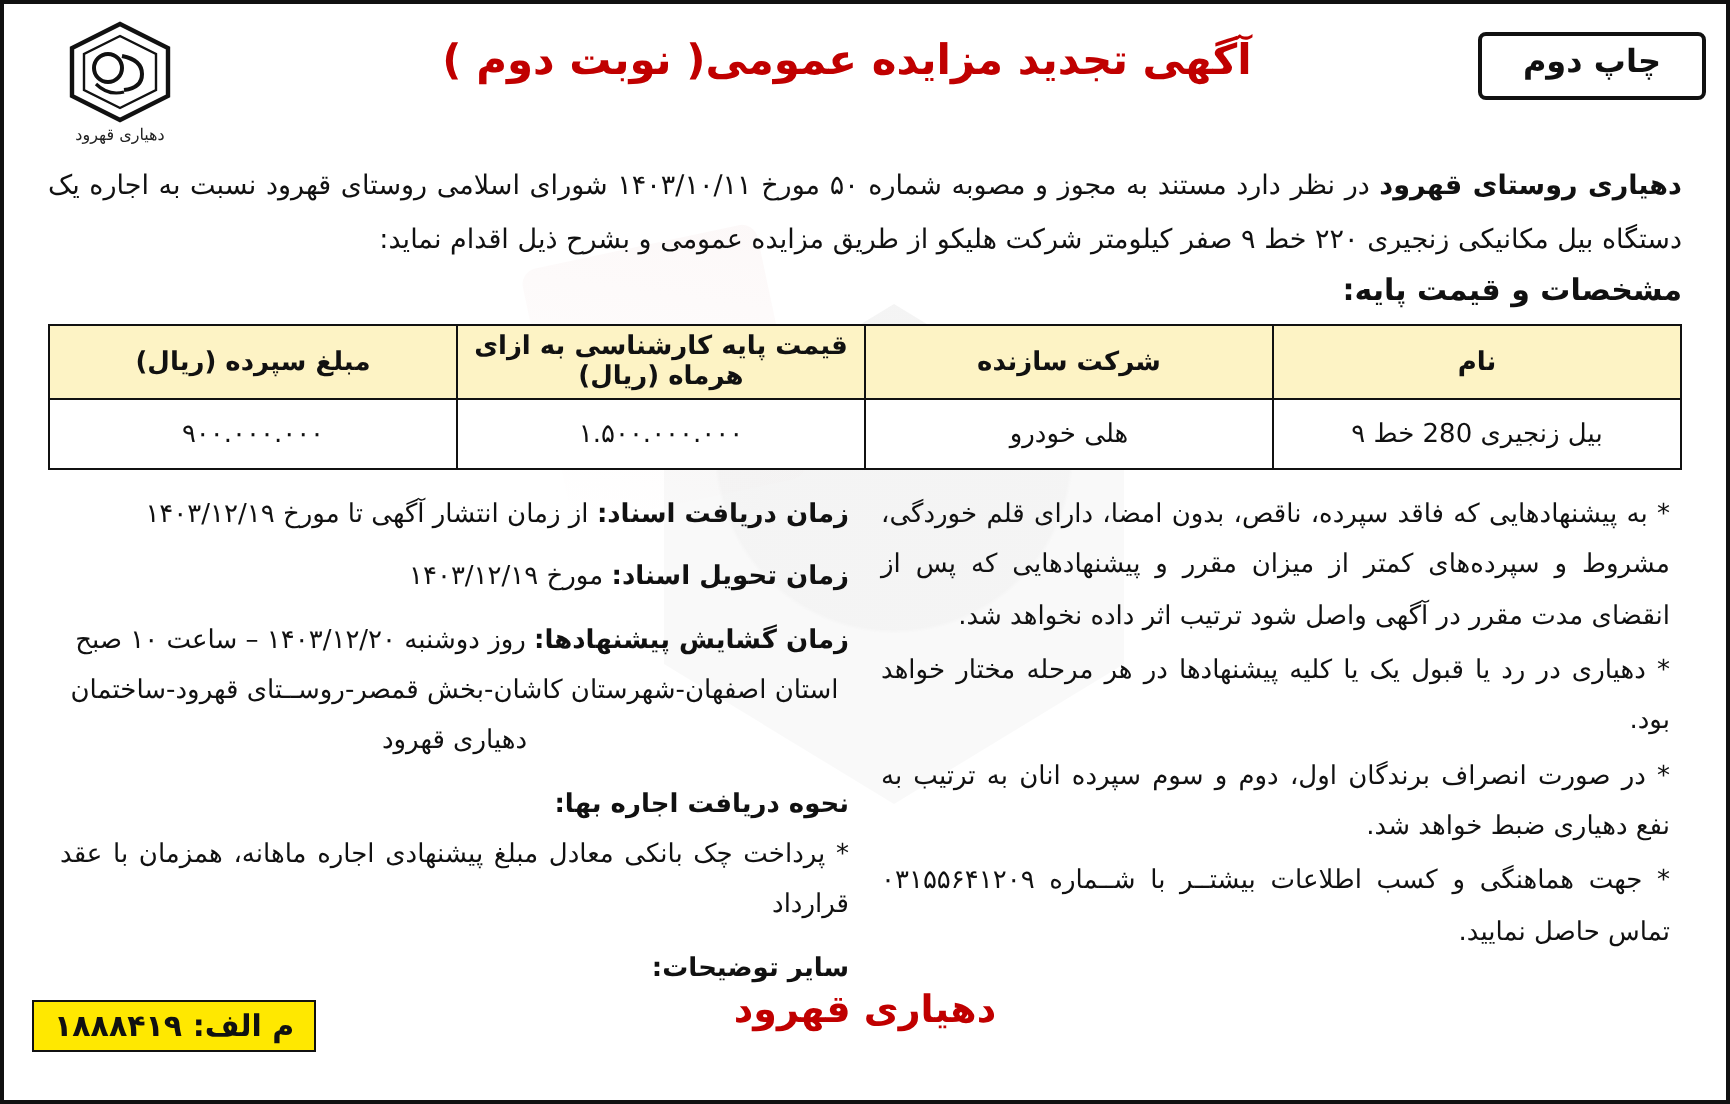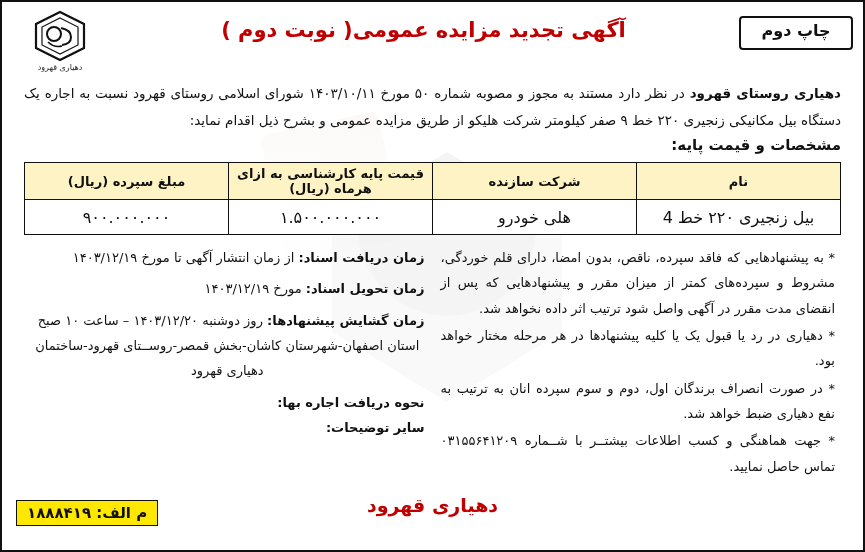--- a/index.html
+++ b/index.html
@@ -110,21 +110,21 @@
     font-size:13px;
     height:30px;
     padding:2px 4px;
     color:#111;
   }
   thead th{
     background:#fdf3c5;
     font-weight:bold;
     height:32px;
   }
-  tbody td{background:#fff;font-size:16px;}
+  tbody td{background:#fff;font-size:13px;}
 
   
   .cols{
     display:flex;
     padding:10px 22px 0 22px;
     gap:16px;
   }
   .col{width:50%;box-sizing:border-box;}
   .col.right{padding-left:6px;}
   .col.left{padding-right:6px;}
@@ -208,21 +208,21 @@
         <thead>
           <tr>
             <th>نام</th>
             <th>شرکت سازنده</th>
             <th>قیمت پایه کارشناسی به ازای هرماه (ریال)</th>
             <th>مبلغ سپرده (ریال)</th>
           </tr>
         </thead>
         <tbody>
           <tr>
-            <td>بیل زنجیری ۲۲۰ خط 4</td>
+            <td>بیل زنجیری 280 خط ۹</td>
             <td>هلی خودرو</td>
             <td>۱.۵۰۰.۰۰۰.۰۰۰</td>
             <td>۹۰۰.۰۰۰.۰۰۰</td>
           </tr>
         </tbody>
       </table>
     </div>
 
     <div class="cols">
 
@@ -243,20 +243,21 @@
           <span>مورخ ۱۴۰۳/۱۲/۱۹</span>
         </div>
         <div class="line">
           <span class="lbl">زمان گشایش پیشنهادها:</span>
           <span>روز دوشنبه ۱۴۰۳/۱۲/۲۰ – ساعت ۱۰ صبح</span>
         </div>
         <div class="line center-line">استان اصفهان-شهرستان کاشان-بخش قمصر-روســتای قهرود-ساختمان</div>
         <div class="line center-line blk">دهیاری قهرود</div>
 
         <div class="line lbl">نحوه دریافت اجاره بها:</div>
+        <div class="line blk">* پرداخت چک بانکی معادل مبلغ پیشنهادی اجاره ماهانه، همزمان با عقد قرارداد</div>
 
         <div class="line lbl">سایر توضیحات:</div>
       </div>
 
     </div>
   </div>
 
   <div class="footer">
     <div class="footer-sign">دهیاری قهرود</div>
     <div class="code-box">م الف: ۱۸۸۸۴۱۹</div>

